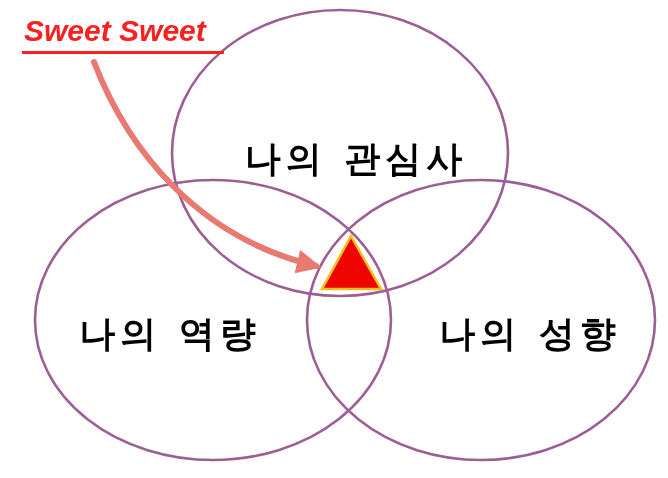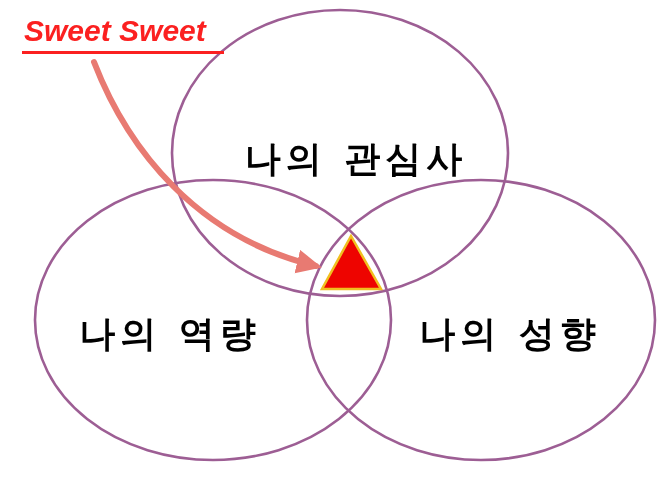--- a/index.html
+++ b/index.html
@@ -58,17 +58,17 @@
 
     <path d="M 94 62 C 128 150, 198 238, 316 266" marker-end="url(#arrowhead)" style="fill:none; stroke: var(--arrow-color, #e87a72); stroke-width: 6; stroke-linecap: round;"></path>
 
     <polygon points="351,236 322,289 381,289" style="fill: var(--triangle-fill, #ee0400); stroke: var(--triangle-stroke, #f0c020); stroke-width: 2.5;"></polygon>
   </svg>
 
   <div class="venn-label" style="left: 356px; top: 122px; margin-top: 37px;">나의 관심사</div>
 
   <div class="venn-label" style="left: 170px; top: 334px; text-align: center;">나의 역량</div>
 
-  <div class="venn-label" style="left: 510px; top: 334px; text-align: center;">나의 성향</div>
+  <div class="venn-label" style="left: 530px; top: 334px; text-align: center;">나의 성향</div>
 
   <div class="sweet-spot">Sweet Sweet</div>
 
 </div>
 
 </body></html>

